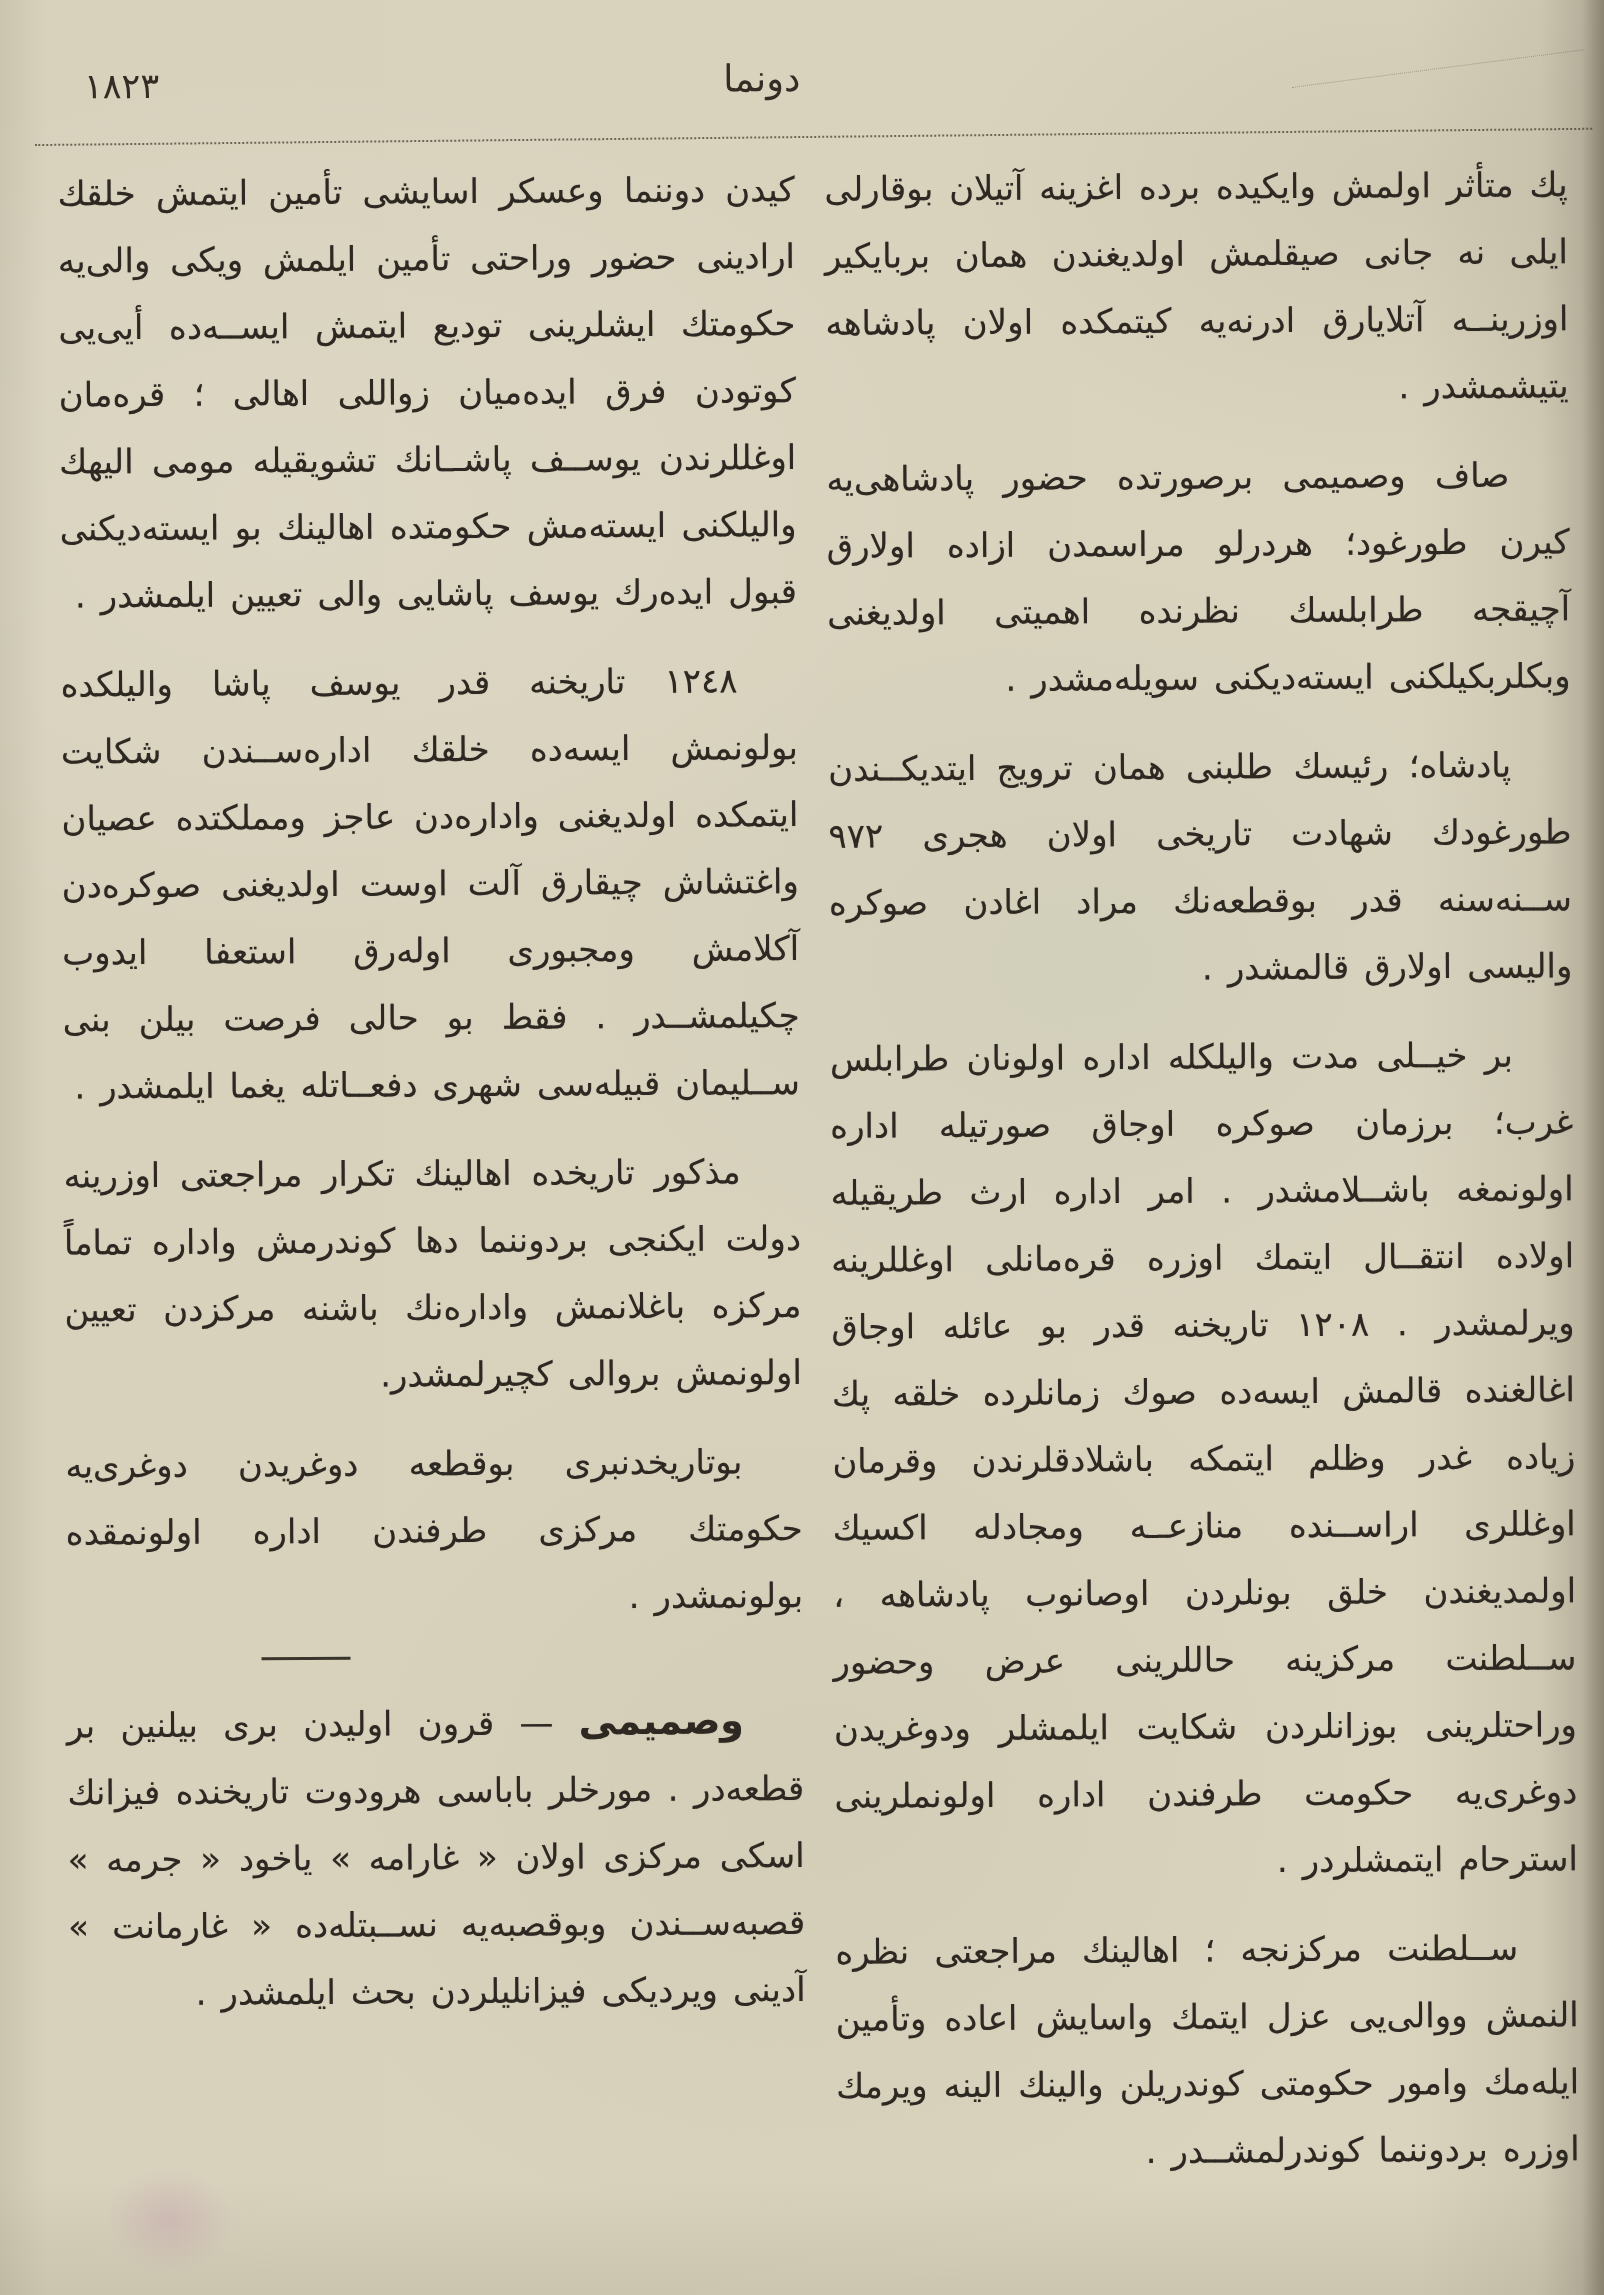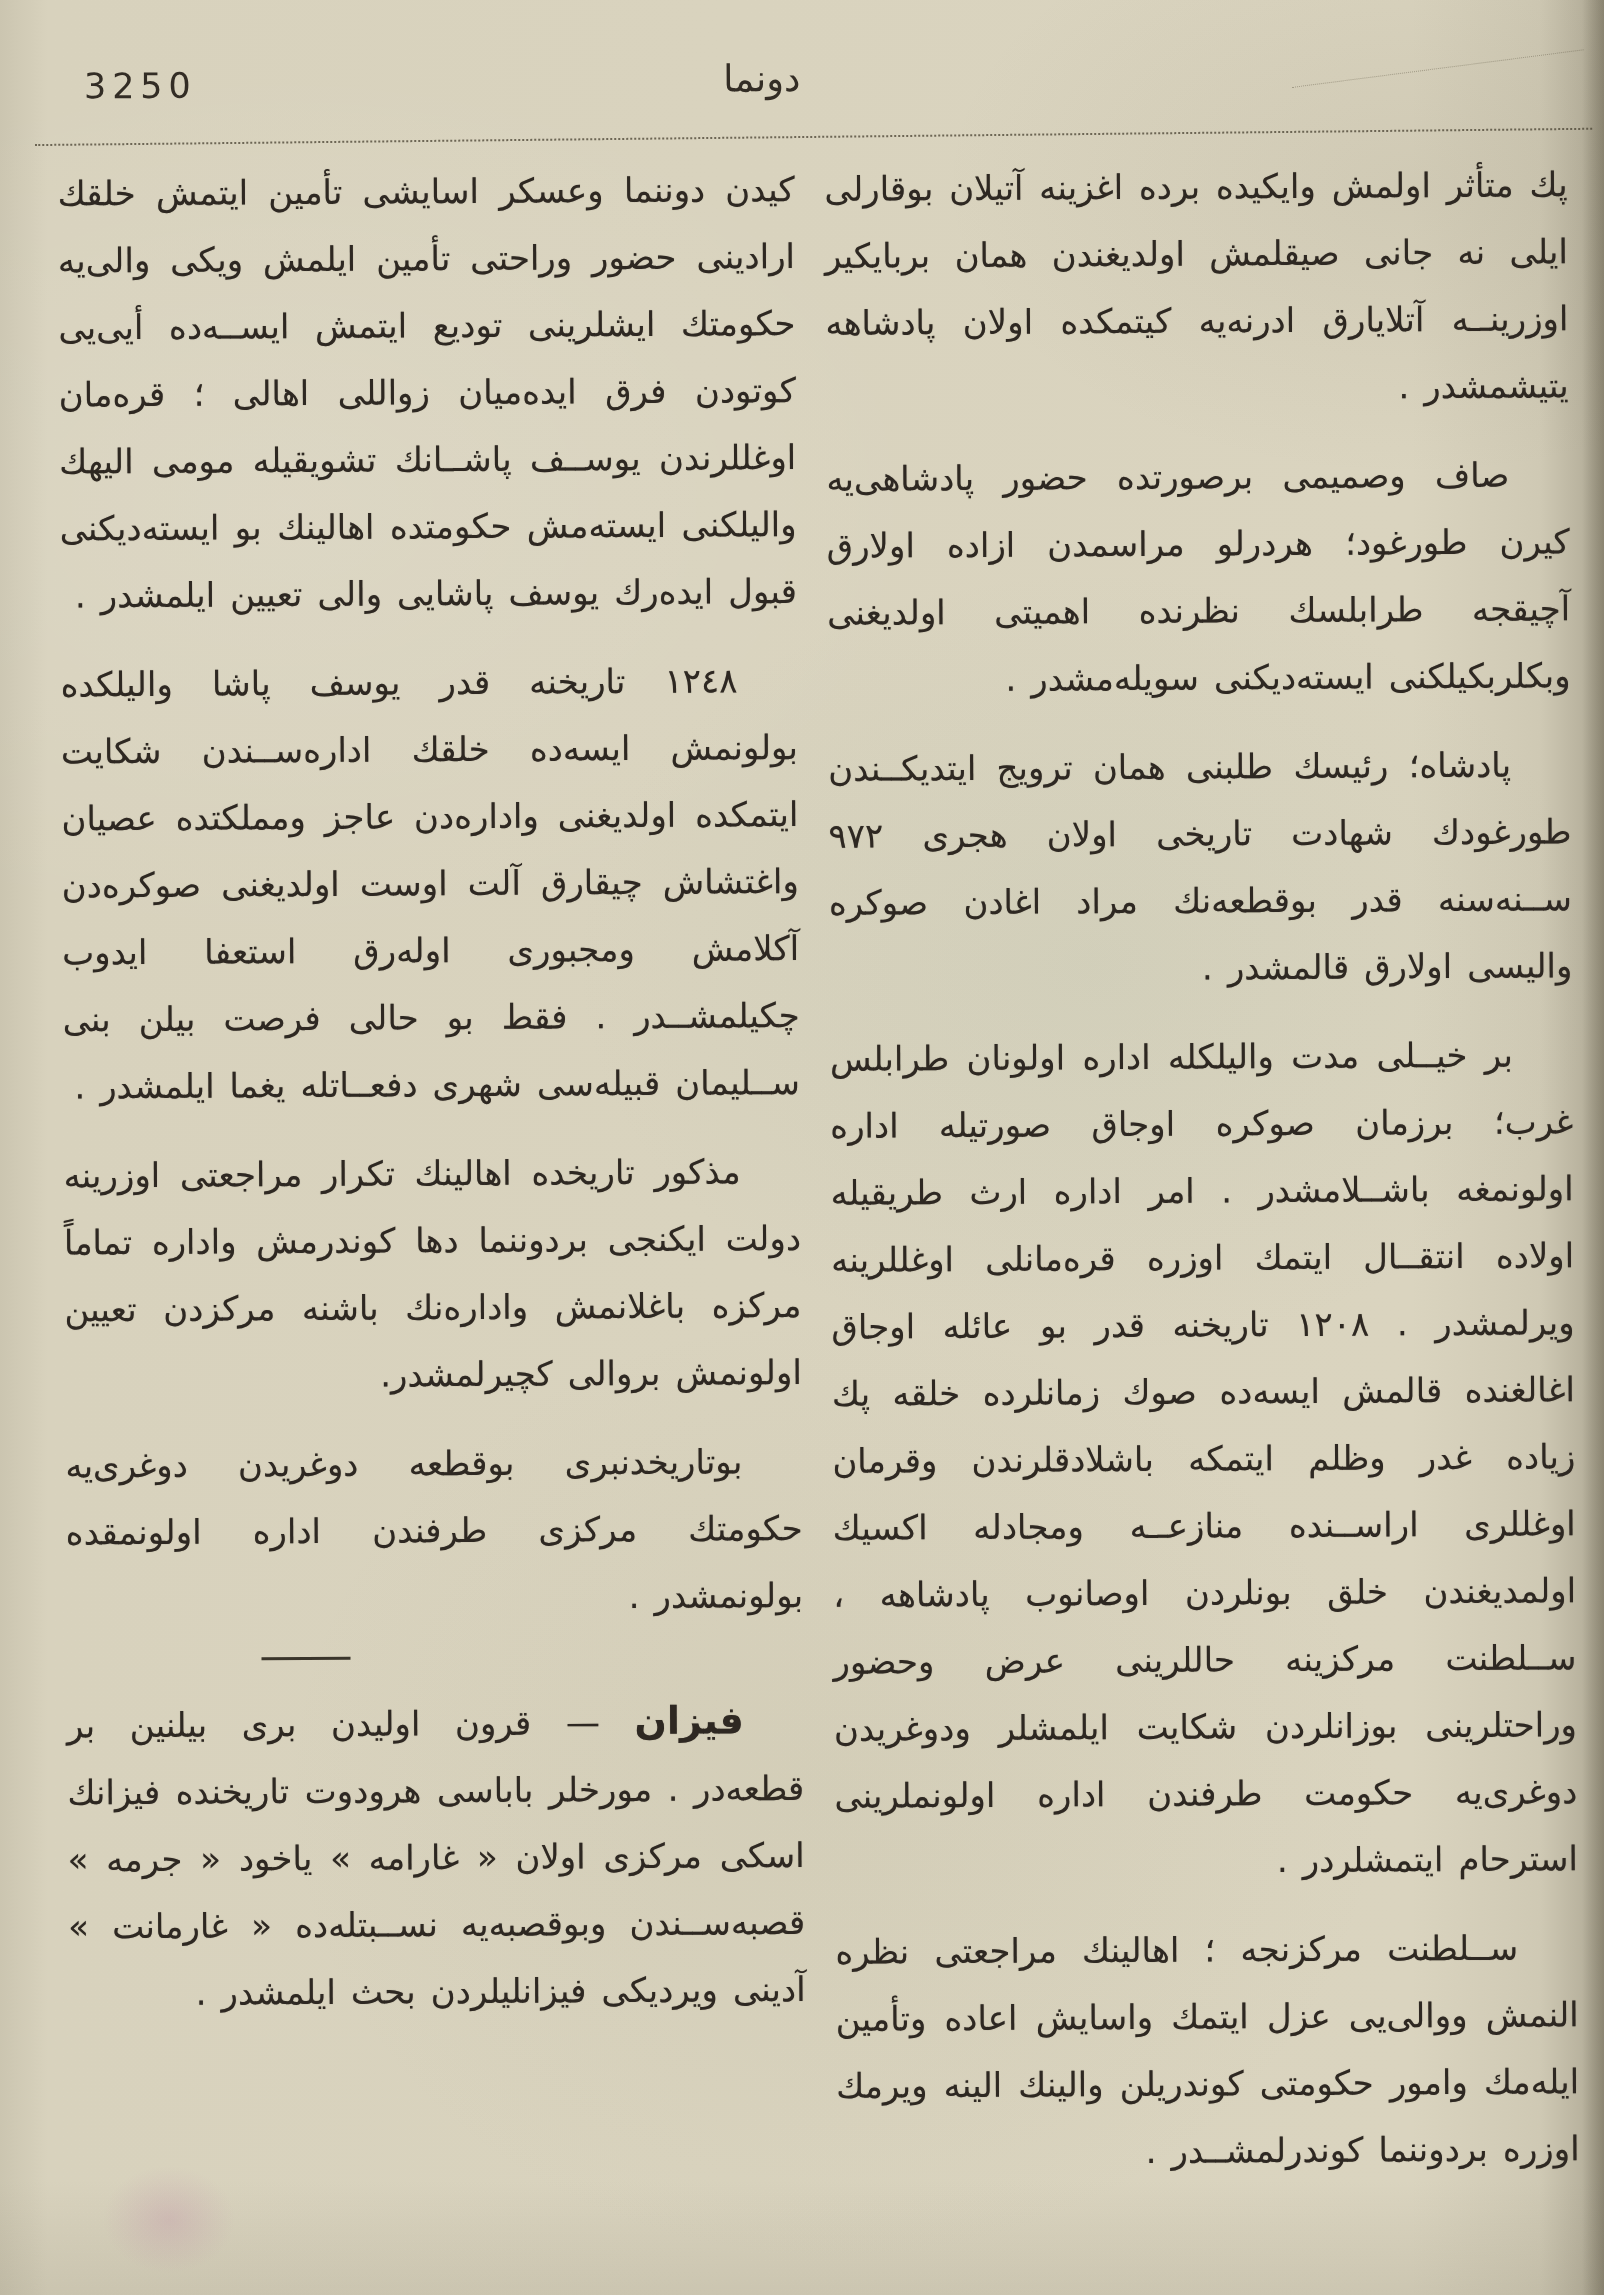--- a/index.html
+++ b/index.html
@@ -74,42 +74,42 @@
     position:absolute; right:0; top:0; width:22px; height:100%;
     background:linear-gradient(90deg, rgba(86,80,62,0) 0%, rgba(86,80,62,0.40) 100%);
   }
 </style>
 </head>
 <body>
 
 <div class="page">
   <div class="content">
 
-    <div class="page-num">3250</div>
+    <div class="page-num">١٨٢٣</div>
 
     <div class="running-head">دونما</div>
 
     <div class="head-rule"></div>
     <div class="curl-line"></div>
 
     <div class="col col-right" id="col-right">
         <p class="para">پك متأثر اولمش وايكيده برده اغزينه آتيلان بوقارلى ايلى نه جانى صيقلمش اولديغندن همان بربايكير اوزرينــه آتلايارق ادرنه‌يه كيتمكده اولان پادشاهه يتيشمشدر .</p>
         <p class="para indent">صاف وصميمى برصورتده حضور پادشاهى‌يه كيرن طورغود؛ هردرلو مراسمدن ازاده اولارق آچيقجه طرابلسك نظرنده اهميتى اولديغنى وبكلربكيلكنى ايسته‌ديكنى سويله‌مشدر .</p>
         <p class="para indent">پادشاه؛ رئيسك طلبنى همان ترويج ايتديكــندن طورغودك شهادت تاريخى اولان هجرى ٩٧٢ ســنه‌سنه قدر بوقطعه‌نك مراد اغادن صوكره واليسى اولارق قالمشدر .</p>
         <p class="para indent">بر خيــلى مدت واليلكله اداره اولونان طرابلس غرب؛ برزمان صوكره اوجاق صورتيله اداره اولونمغه باشــلامشدر . امر اداره ارث طريقيله اولاده انتقــال ايتمك اوزره قره‌مانلى اوغللرينه ويرلمشدر . ١٢٠٨ تاريخنه قدر بو عائله اوجاق اغالغنده قالمش ايسه‌ده صوك زمانلرده خلقه پك زياده غدر وظلم ايتمكه باشلادقلرندن وقرمان اوغللرى اراســنده منازعــه ومجادله اكسيك اولمديغندن خلق بونلردن اوصانوب پادشاهه ، ســلطنت مركزينه حاللرينى عرض وحضور وراحتلرينى بوزانلردن شكايت ايلمشلر ودوغريدن دوغرى‌يه حكومت طرفندن اداره اولونملرينى استرحام ايتمشلردر .</p>
         <p class="para indent">ســلطنت مركزنجه ؛ اهالينك مراجعتى نظره النمش ووالى‌يى عزل ايتمك واسايش اعاده وتأمين ايله‌مك وامور حكومتى كوندريلن والينك الينه ويرمك اوزره بردوننما كوندرلمشــدر .</p>
       </div>
 
     <div class="col col-left" id="col-left">
         <p class="para">كيدن دوننما وعسكر اسايشى تأمين ايتمش خلقك ارادينى حضور وراحتى تأمين ايلمش ويكى والى‌يه حكومتك ايشلرينى توديع ايتمش ايســه‌ده أيى‌يى كوتودن فرق ايده‌ميان زواللى اهالى ؛ قره‌مان اوغللرندن يوســف پاشــانك تشويقيله مومى اليهك واليلكنى ايسته‌مش حكومتده اهالينك بو ايسته‌ديكنى قبول ايده‌رك يوسف پاشايى والى تعيين ايلمشدر .</p>
         <p class="para indent">١٢٤٨ تاريخنه قدر يوسف پاشا واليلكده بولونمش ايسه‌ده خلقك اداره‌ســندن شكايت ايتمكده اولديغنى واداره‌دن عاجز ومملكتده عصيان واغتشاش چيقارق آلت اوست اولديغنى صوكره‌دن آكلامش ومجبورى اوله‌رق استعفا ايدوب چكيلمشــدر . فقط بو حالى فرصت بيلن بنى ســليمان قبيله‌سى شهرى دفعــاتله يغما ايلمشدر .</p>
         <p class="para indent">مذكور تاريخده اهالينك تكرار مراجعتى اوزرينه دولت ايكنجى بردوننما دها كوندرمش واداره تماماً مركزه باغلانمش واداره‌نك باشنه مركزدن تعيين اولونمش بروالى كچيرلمشدر.</p>
         <p class="para indent">بوتاريخدنبرى بوقطعه دوغريدن دوغرى‌يه حكومتك مركزى طرفندن اداره اولونمقده بولونمشدر .</p>
         <div class="entry-sep"></div>
-        <p class="para indent"><span class="headword">فيزان</span> — قرون اوليدن برى بيلنين بر قطعه‌در . مورخلر باباسى هرودوت تاريخنده فيزانك اسكى مركزى اولان « غارامه » ياخود « جرمه » قصبه‌ســندن وبوقصبه‌يه نســبتله‌ده « غارمانت » آدينى ويرديكى فيزانليلردن بحث ايلمشدر .</p>
+        <p class="para indent"><span class="headword">وصميمى</span> — قرون اوليدن برى بيلنين بر قطعه‌در . مورخلر باباسى هرودوت تاريخنده فيزانك اسكى مركزى اولان « غارامه » ياخود « جرمه » قصبه‌ســندن وبوقصبه‌يه نســبتله‌ده « غارمانت » آدينى ويرديكى فيزانليلردن بحث ايلمشدر .</p>
       </div>
 
   </div>
 
   <div class="stain"></div>
   <div class="edge-shade"></div>
 </div>
 
 
 </body></html>

